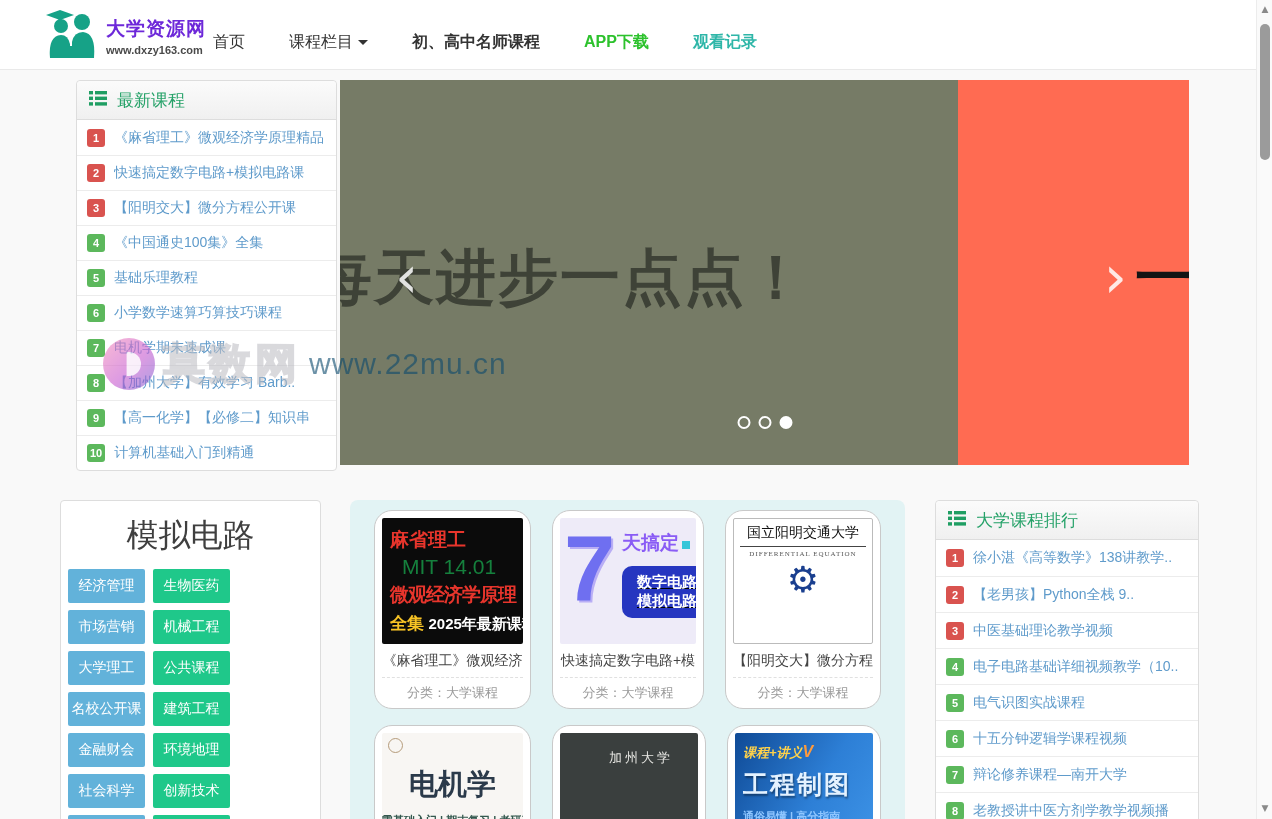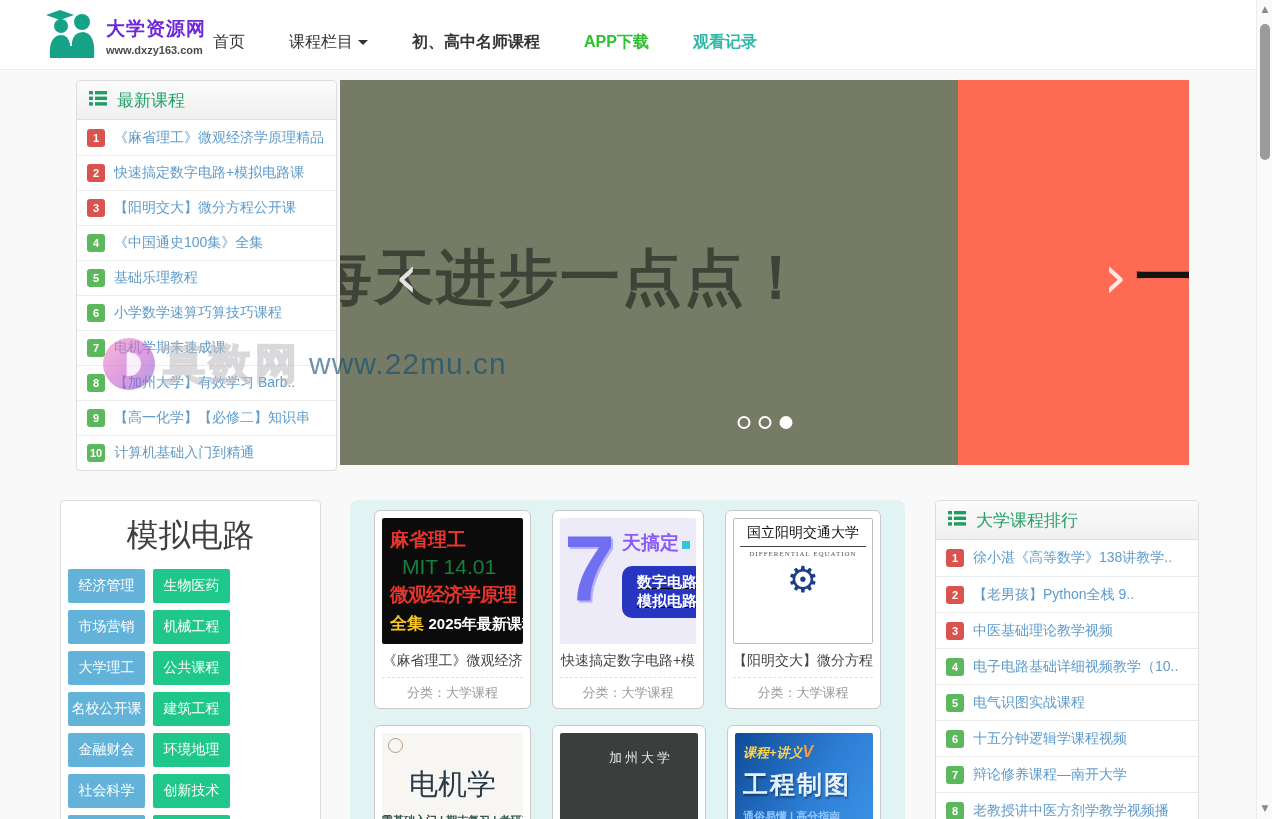--- a/index.html
+++ b/index.html
@@ -54,21 +54,21 @@
   .c-arrow { position:absolute; top:168px; font-size:58px; line-height:58px; color:rgba(255,255,255,0.85); cursor:pointer; z-index:5; font-family:"DejaVu Sans", sans-serif; }
   .c-prev { left:55px; }
   .c-next { right:62px; }
   .c-dots { position:absolute; left:50%; transform:translateX(-50%); bottom:36px; display:flex; gap:8px; }
   .c-dot { width:13px; height:13px; border-radius:50%; border:2px solid #fff; background:transparent; cursor:pointer; }
   .c-dot.active { background:#fff; }
 
   
   .cards-section { position:absolute; left:350px; top:500px; width:555px; height:430px; background:#e2f3f4; border-radius:8px; padding:10px 24px 20px; }
   .card-row { display:flex; gap:21px; margin-bottom:16px; }
-  .card { width:157px; background:#fff; border:1px solid #c9c9c9; border-radius:6px; padding:7px 7px 6px; cursor:pointer; }
+  .card { width:157px; background:#fff; border:1px solid #c9c9c9; border-radius:18px; padding:7px 7px 6px; cursor:pointer; }
   .thumb { height:126px; overflow:hidden; position:relative; border-radius:2px; }
   .card-title { font-size:14px; color:#444; text-align:center; margin-top:8px; white-space:nowrap; overflow:hidden; }
   .card-meta { border-top:1px dashed #e0e0e0; margin-top:7px; padding-top:6px; font-size:13px; color:#9a9a9a; text-align:center; }
 
   
   .th-mit { background:#0b0b0b; padding:9px 8px; }
   .th-mit .r1 { color:#e8352c; font-weight:bold; font-size:19px; }
   .th-mit .r2 { color:#15803d; font-size:21px; margin-top:2px;margin-left:12px; }
   .th-mit .r3 { color:#e8352c; font-weight:bold; font-size:19px; letter-spacing:-1px; margin-top:3px; white-space:nowrap; }
   .th-mit .r4 { margin-top:4px; white-space:nowrap; }
@@ -84,21 +84,21 @@
   .th-seven .bluebox div { color:#fff; font-weight:bold; font-size:15px; white-space:nowrap; }
   
   .th-nycu { background:#fff; border:1px solid #bbb; text-align:center; font-family:"Liberation Serif", serif; }
   .th-nycu .t1 { font-size:14px; color:#111; padding:5px 0 4px; border-bottom:1px solid #444; margin:0 6px; white-space:nowrap; }
   .th-nycu .t2 { font-size:24px; color:#111; letter-spacing:6px; margin-top:8px; white-space:nowrap; }
   .th-nycu .t3 { font-size:7px; color:#555; letter-spacing:1px; margin-top:3px; }
   .th-nycu .emblem { font-size:36px; color:#1a3f8f; line-height:40px; margin-top:2px; font-family:"DejaVu Sans", sans-serif; }
   
   .th-motor { background:#f8f6f3; text-align:center; }
   .th-motor .mlogo { position:absolute; left:6px; top:5px; width:15px; height:15px; border:1px solid #b59b7a; border-radius:50%; }
-  .th-motor .t1 { font-size:29px; font-weight:normal; color:#2b3a4a; margin-top:32px; }
+  .th-motor .t1 { font-size:29px; font-weight:bold; color:#2b3a4a; margin-top:32px; }
   .th-motor .t2 { font-size:11px; font-weight:bold; color:#33584e; margin-top:8px; white-space:nowrap; overflow:hidden; }
   
   .th-chalk { background:#3a3f3e; text-align:center; font-family:"Liberation Serif", serif; }
   .th-chalk .t1 { color:#e8e8e4; font-size:13px; margin-top:16px; letter-spacing:3px;padding-left:24px; }
   .th-chalk .t2 { color:#fff; font-size:27px; font-weight:bold; letter-spacing:5px; margin-top:10px; }
   
   .th-draw { background:linear-gradient(120deg,#0f4a96,#2d7fd6 55%,#3f95e8); padding:10px 8px; }
   .th-draw .t1 { color:#ffd24a; font-size:13px; font-weight:bold; font-style:italic; }
   .th-draw .t1 .v { color:#ff9a3c; font-size:16px; }
   .th-draw .t2 { color:#e4f2ff; font-size:25px; font-weight:bold; letter-spacing:2px; margin-top:6px; text-shadow:1px 2px 2px rgba(0,0,0,0.4); white-space:nowrap; }

